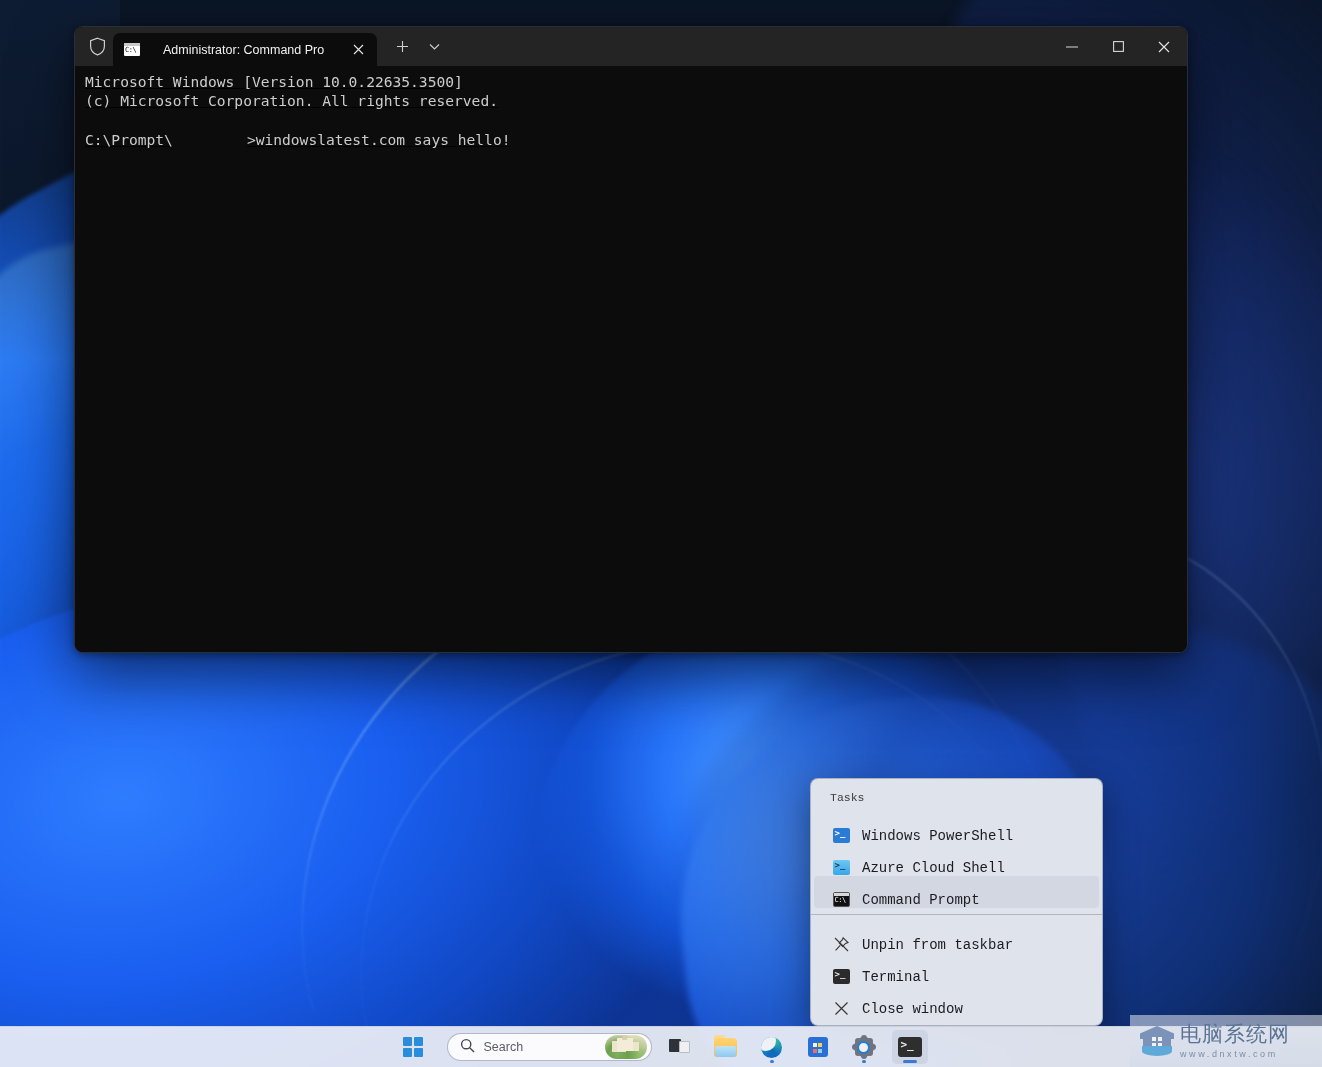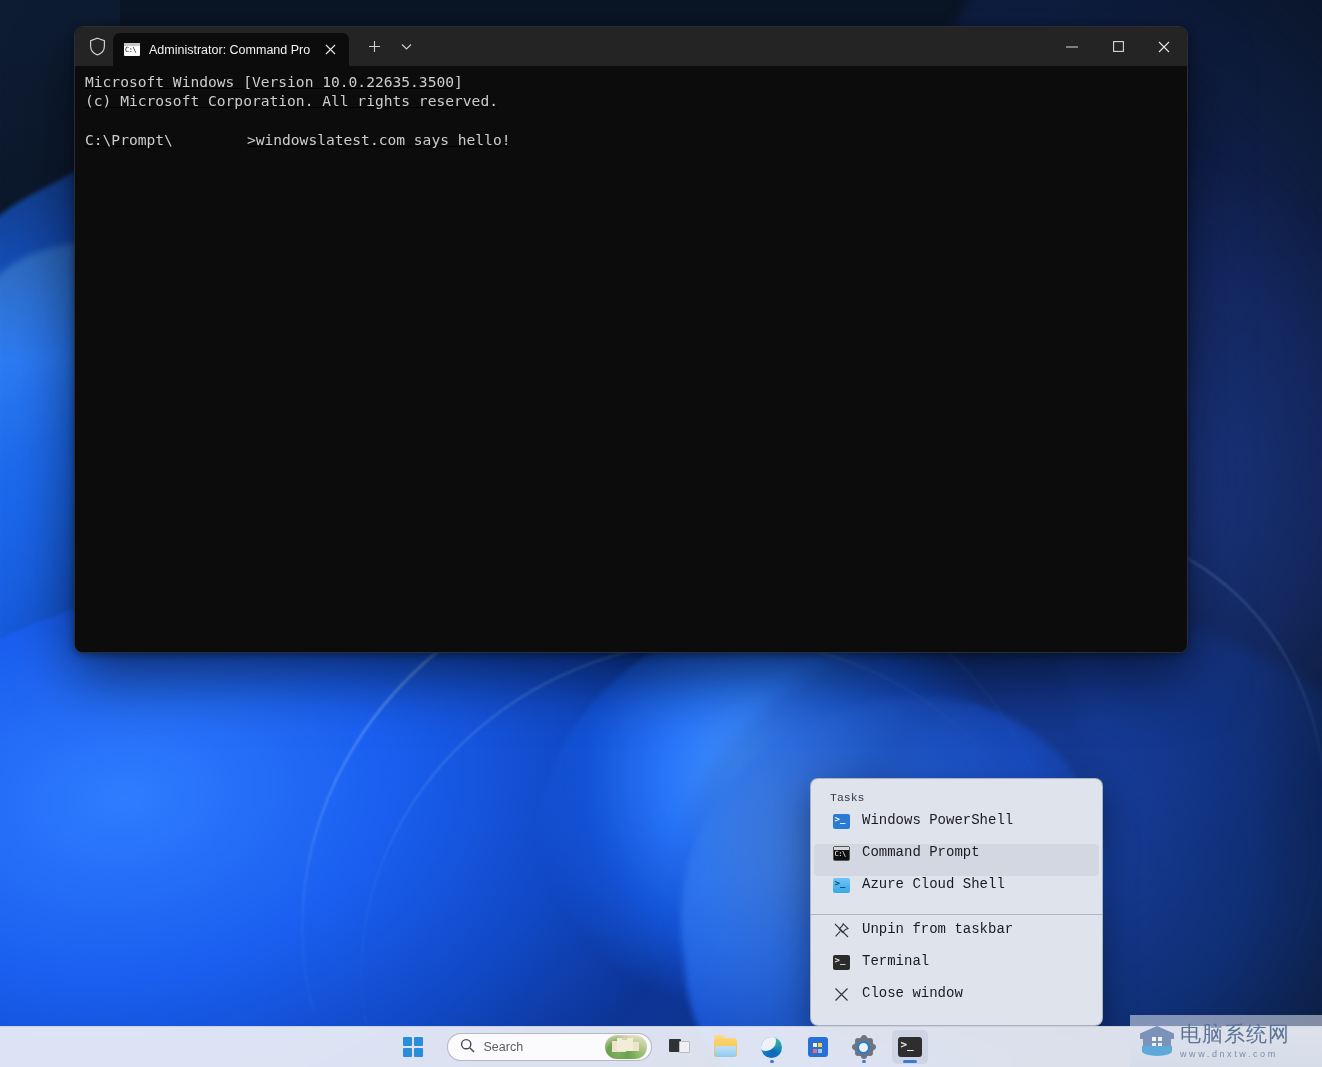--- a/index.html
+++ b/index.html
@@ -130,21 +130,21 @@
     position: relative;
   }
   .tb-left { display: flex; align-items: center; padding-left: 8px; }
   .shield-btn {
     width: 28px; height: 28px;
     display: flex; align-items: center; justify-content: center;
     border-radius: 4px;
   }
   .tab {
     display: flex; align-items: center;
-    gap: 9px;
+    gap: 23px;
     height: 33px;
     align-self: flex-end;
     padding: 0 8px 0 11px;
     background: #0c0c0c;
     border-radius: 7px 7px 0 0;
     margin-left: 2px;
     min-width: 200px;
   }
   .tab-icon {
     width: 16px; height: 13px;
@@ -224,21 +224,21 @@
     box-sizing: border-box;
     font-family: Liberation Mono, monospace;
   }
   .jl-header {
     color: #3b3b41;
     font-size: 11.5px;
     padding: 6px 0 8px 19px;
   }
   .jl-item {
     display: flex;
-    align-items: flex-start;
+    align-items: flex-end;
     gap: 12px;
     height: 32px;
     padding: 0 10px 0 18px;
     color: #1b1b1f;
     font-size: 14px;
     border-radius: 4px;
     margin: 0 3px;
   }
   .jl-item.selected { background: #d2d7e2; }
   .jl-sep {
@@ -582,32 +582,32 @@
 <div id="jumplist">
   <div class="jl-header">Tasks</div>
 
   <div class="jl-item">
     <span class="jl-ico">
         <span class="ico-ps"></span>
       </span>
     <span>Windows PowerShell</span>
   </div>
 
+  <div class="jl-item">
+    <span class="jl-ico">
+        <span class="ico-azure"></span>
+      </span>
+    <span>Azure Cloud Shell</span>
+  </div>
+
   <div class="jl-item selected">
     <span class="jl-ico">
         <span class="ico-cmd"></span>
       </span>
     <span>Command Prompt</span>
-  </div>
-
-  <div class="jl-item">
-    <span class="jl-ico">
-        <span class="ico-azure"></span>
-      </span>
-    <span>Azure Cloud Shell</span>
   </div>
 
   <div class="jl-sep"></div>
 
   <div class="jl-item">
     <span class="jl-ico">
       <svg width="17" height="17" viewBox="0 0 17 17" aria-hidden="true">
         <path d="M10.2 1.8 L15 6.6 L12.6 7.4 L9.6 10.4 L6.2 7 L9.2 4 Z" stroke="#36363b" stroke-width="1.1" fill="none"></path>
         <path d="M7.2 9.4 L2.6 14.4" stroke="#36363b" stroke-width="1.1"></path>
         <path d="M2 2 L15 15" stroke="#36363b" stroke-width="1.1"></path>

